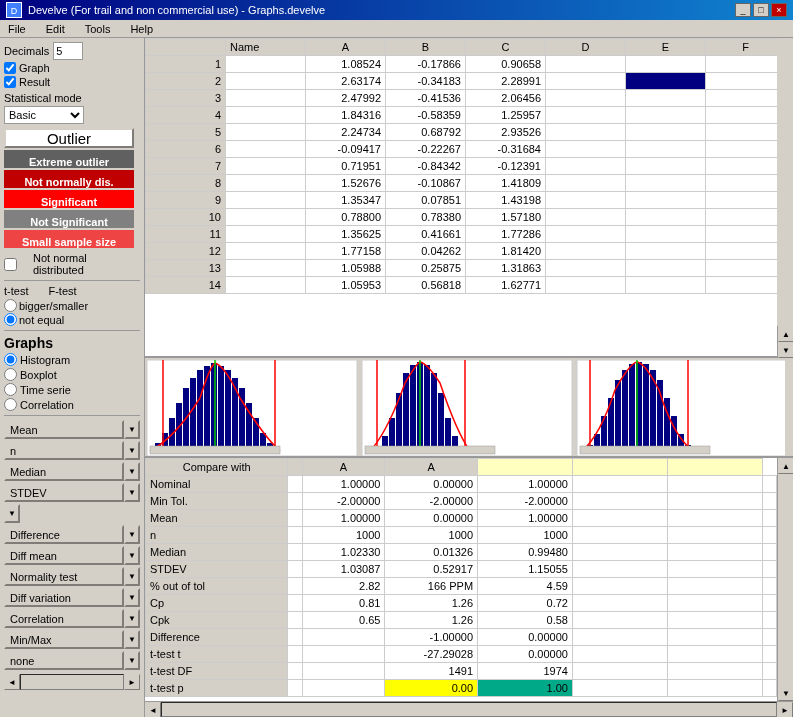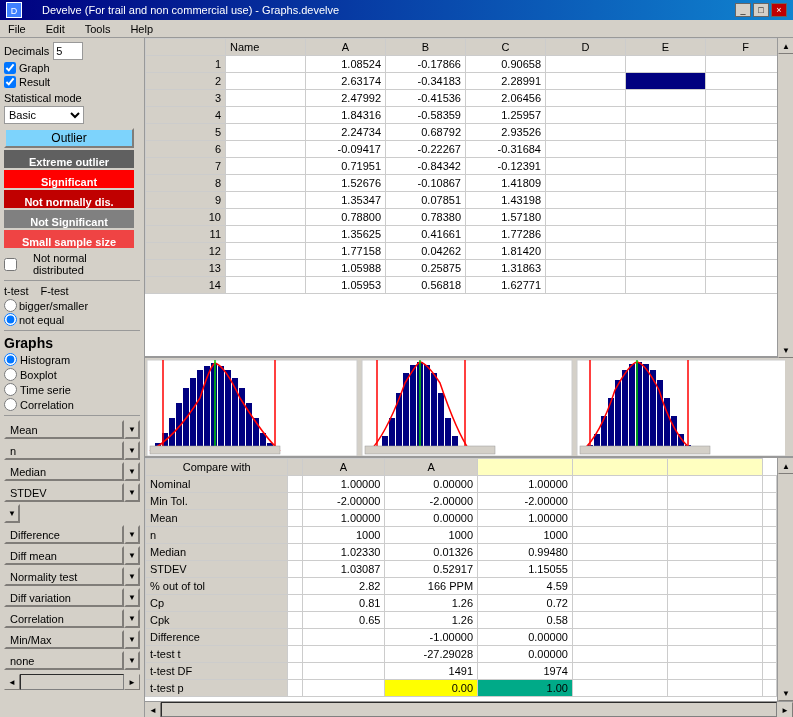--- a/index.html
+++ b/index.html
@@ -66,45 +66,45 @@
     }
     
     .select-box {
       width: 80px; height: 18px;
       border: 1px solid #999;
       background: white;
     }
 
     .btn-outlier {
       width: 130px; height: 20px;
-      background: #7dd3fc;
+      background: #ffffff;
       border: 2px outset #d4d0c8;
       margin-bottom: 2px;
       cursor: pointer;
-      font-size: 12px;
+      font-size: 15px;
     }
 
     .color-legend-item {
       width: 130px; height: 18px;
       display: flex; align-items: flex-end; justify-content: center;
       margin-bottom: 2px;
       font-size: 10px; font-weight: bold;
       color: white;
     }
 
     .not-normal { background: #c00000; }
     .significant { background: #ff0000; }
     .not-significant { background: #808080; }
     .small-sample { background: #ef4444; }
 
     .checkbox-normal { display: flex; align-items: center; gap: 16px; font-size: 10px; margin-bottom: 4px; }
 
     .section-divider { border-top: 1px solid #999; margin: 4px 0; }
 
-    .ttest-section { display: flex; gap: 12px; align-items: center; font-size: 10px; margin-bottom: 2px; }
+    .ttest-section { display: flex; gap: 20px; align-items: center; font-size: 10px; margin-bottom: 2px; }
     .radio-group { display: flex; flex-direction: column; gap: 1px; }
     .radio-row { display: flex; align-items: center; gap: 2px; font-size: 10px; }
 
     
     .graphs-section { margin-top: 4px; }
     .graphs-title { font-size: 14px; margin-bottom: 2px; font-weight: bold; }
     .radio-item { display: flex; align-items: center; gap: 3px; margin-bottom: 2px; font-size: 11px; }
     .dropdown-arrow {
       width: 16px; height: 19px;
       background: #d4d0c8;
@@ -216,21 +216,21 @@
     ::-webkit-scrollbar-thumb { background: #a0a0a0; border: 1px solid #808080; }
 
     
     .hist-svg { background: #d4d0c8; }
   </style>
 </head>
 <body>
 
 <div class="title-bar">
   <span style="width:16px;height:16px;background:#4080ff;border:1px solid #fff;display:inline-block;font-size:9px;color:white;text-align:center;line-height:16px;">D</span>
-  <span style="flex:1;margin-left:20px;">Develve (For trail and non commercial use) - Graphs.develve</span>
+  <span style="flex:1;margin-left:6px;">Develve (For trail and non commercial use) - Graphs.develve</span>
   <div class="title-bar-buttons">
     <button class="title-bar-btn">_</button>
     <button class="title-bar-btn">□</button>
     <button class="title-bar-btn" style="background:#c00000;color:white;">×</button>
   </div>
 </div>
 
 <div class="menu-bar">
   <span class="menu-item">File</span>
   <span class="menu-item">Edit</span>
@@ -264,25 +264,25 @@
           <option>Basic</option>
         </select>
       </div>
     </div>
 
     <div class="left-section">
       <button class="btn-outlier">Outlier</button>
       <div class="color-legend-item" style="background:#606060;">
         <span>Extreme outlier</span>
       </div>
+      <div class="color-legend-item not-normal">
+        <span>Not normally dis.</span>
+      </div>
       <div class="color-legend-item significant">
         <span>Significant</span>
-      </div>
-      <div class="color-legend-item not-normal">
-        <span>Not normally dis.</span>
       </div>
       <div class="color-legend-item not-significant">
         <span>Not Significant</span>
       </div>
       <div class="color-legend-item small-sample">
         <span>Small sample size</span>
       </div>
     </div>
 
     <div class="checkbox-normal">
@@ -386,21 +386,21 @@
     <div style="display:flex;height:16px;margin-top:4px;">
       <div style="width:16px;height:16px;background:#d4d0c8;border:1px outset #d4d0c8;display:flex;align-items:center;justify-content:center;cursor:pointer;font-size:8px;">◄</div>
       <div style="flex:1;background:#d4d0c8;border:1px inset #808080;"></div>
       <div style="width:16px;height:16px;background:#d4d0c8;border:1px outset #d4d0c8;display:flex;align-items:center;justify-content:center;cursor:pointer;font-size:8px;">►</div>
     </div>
 
   </div>
 
   <div class="right-panel">
 
-    <div style="display:flex;height:320px;flex-shrink:0;">
+    <div style="display:flex;height:320px;flex-shrink:0;align-items:flex-end;">
       <div class="data-table-container" style="flex:1;">
         <table class="data-table">
           <thead>
             <tr>
               <th class="row-header"></th>
               <th style="text-align:left;min-width:40px;">Name</th>
               <th>A</th>
               <th>B</th>
               <th>C</th>
               <th>D</th>

